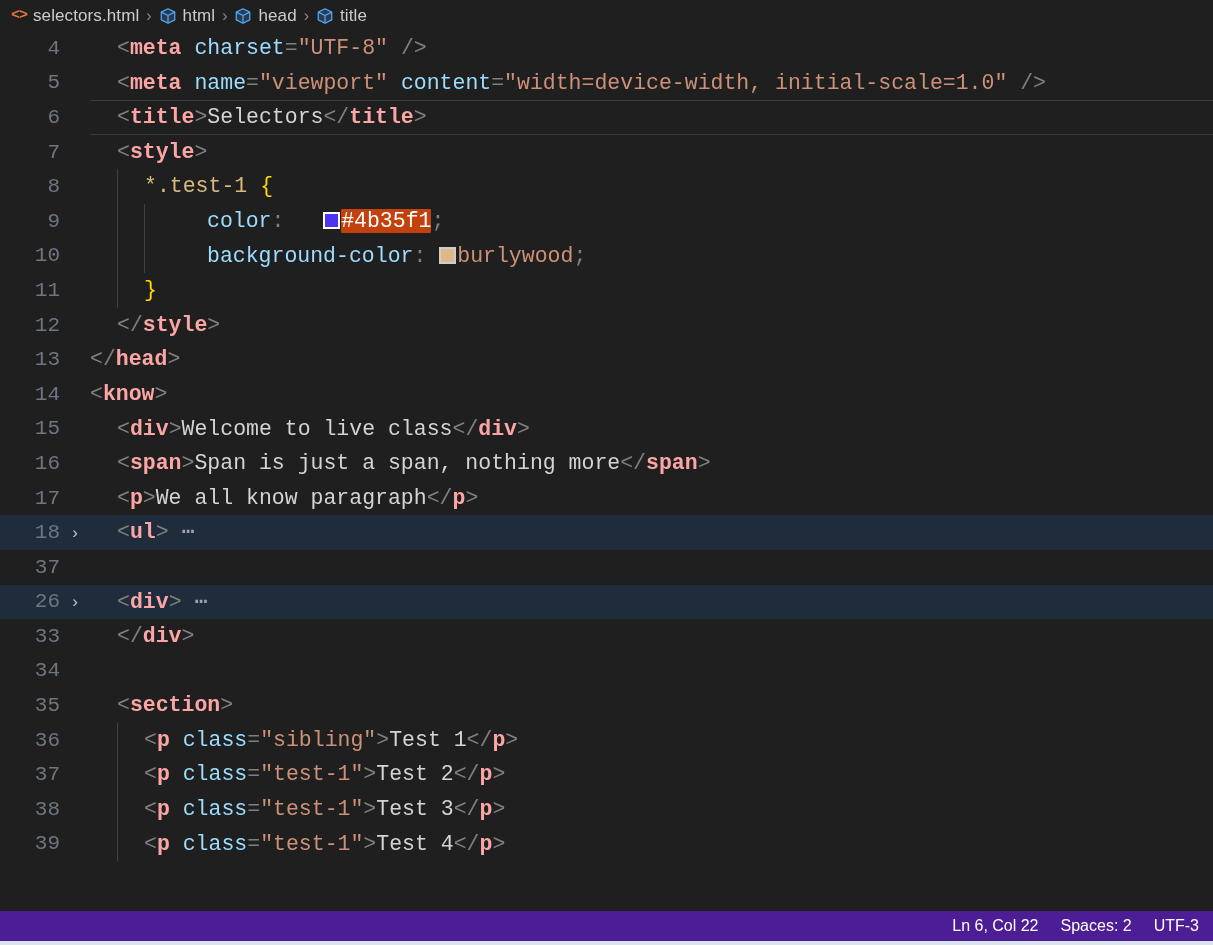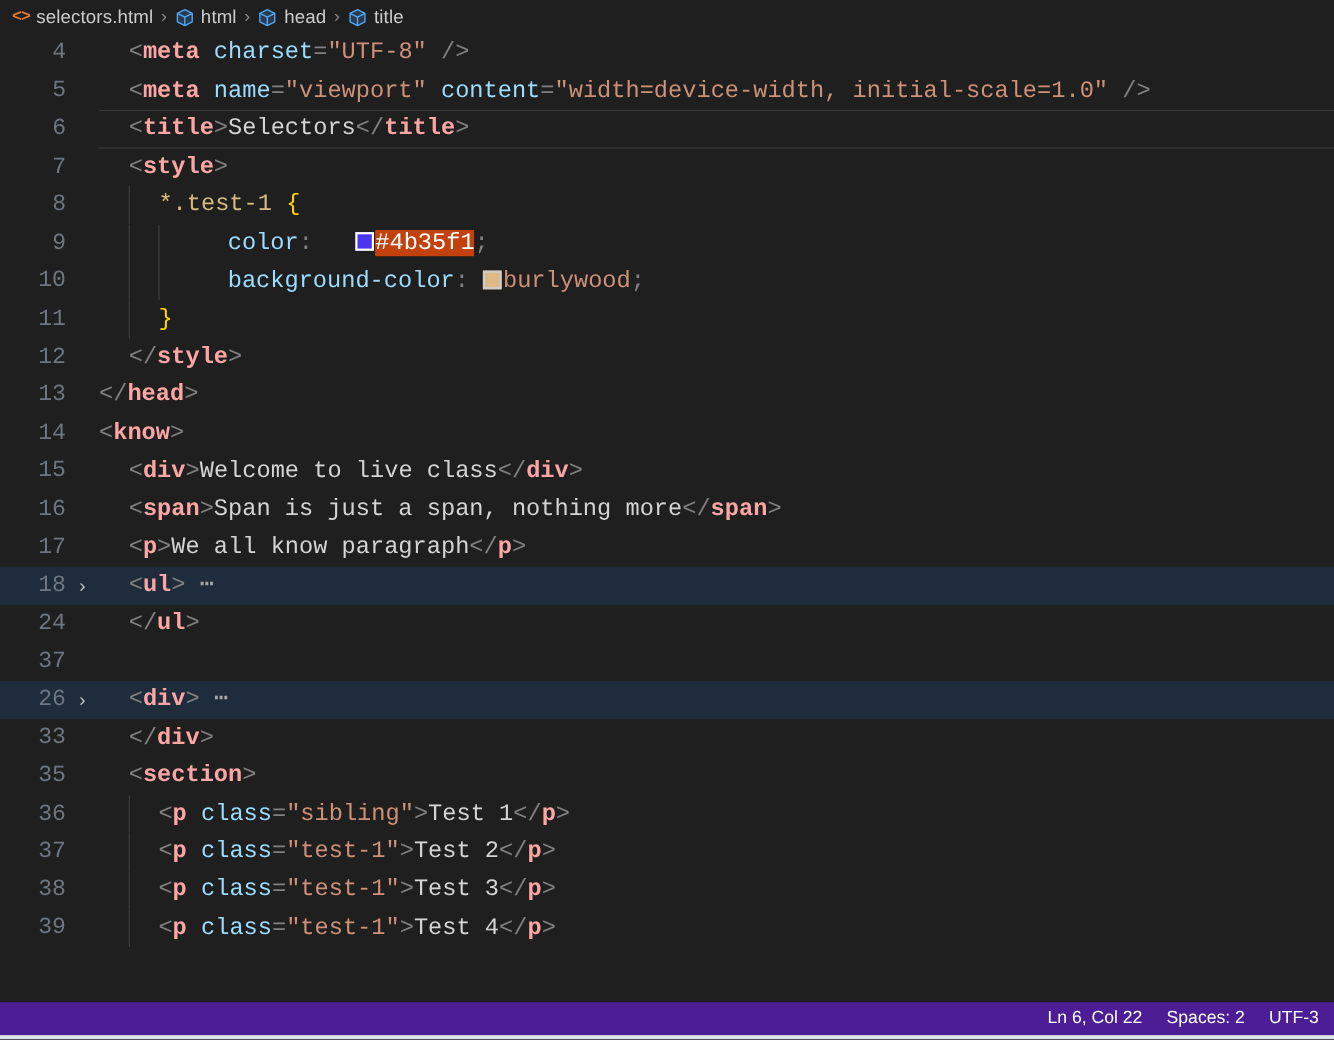--- a/index.html
+++ b/index.html
@@ -210,24 +210,24 @@
     <div class="code-row"><div class="ln">9</div><div class="fold"></div><div class="code"><div class="guides"><i style="left: 27px;"></i><i style="left: 54px;"></i></div><span style="padding-left: 81px; position: relative;"><span class="t-prop">color</span><span class="t-punct">:</span>   <span class="swatch" style="background:#4b35f1"></span><span class="hl-color">#4b35f1</span><span class="t-punct">;</span></span></div></div>
     <div class="code-row"><div class="ln">10</div><div class="fold"></div><div class="code"><div class="guides"><i style="left: 27px;"></i><i style="left: 54px;"></i></div><span style="padding-left: 81px; position: relative;"><span class="t-prop">background-color</span><span class="t-punct">:</span> <span class="swatch burly" style="background:#deb887"></span><span class="t-val">burlywood</span><span class="t-punct">;</span></span></div></div>
     <div class="code-row"><div class="ln">11</div><div class="fold"></div><div class="code"><div class="guides"><i style="left: 27px;"></i></div><span style="padding-left: 54px; position: relative;"><span class="t-brace">}</span></span></div></div>
     <div class="code-row"><div class="ln">12</div><div class="fold"></div><div class="code"><div class="guides"></div><span style="padding-left: 27px; position: relative;"><span class="t-punct">&lt;/</span><span class="t-tag">style</span><span class="t-punct">&gt;</span></span></div></div>
     <div class="code-row"><div class="ln">13</div><div class="fold"></div><div class="code"><div class="guides"></div><span style="padding-left: 0px; position: relative;"><span class="t-punct">&lt;/</span><span class="t-tag">head</span><span class="t-punct">&gt;</span></span></div></div>
     <div class="code-row"><div class="ln">14</div><div class="fold"></div><div class="code"><div class="guides"></div><span style="padding-left: 0px; position: relative;"><span class="t-punct">&lt;</span><span class="t-tag">know</span><span class="t-punct">&gt;</span></span></div></div>
     <div class="code-row"><div class="ln">15</div><div class="fold"></div><div class="code"><div class="guides"></div><span style="padding-left: 27px; position: relative;"><span class="t-punct">&lt;</span><span class="t-tag">div</span><span class="t-punct">&gt;</span><span class="t-text">Welcome to live class</span><span class="t-punct">&lt;/</span><span class="t-tag">div</span><span class="t-punct">&gt;</span></span></div></div>
     <div class="code-row"><div class="ln">16</div><div class="fold"></div><div class="code"><div class="guides"></div><span style="padding-left: 27px; position: relative;"><span class="t-punct">&lt;</span><span class="t-tag">span</span><span class="t-punct">&gt;</span><span class="t-text">Span is just a span, nothing more</span><span class="t-punct">&lt;/</span><span class="t-tag">span</span><span class="t-punct">&gt;</span></span></div></div>
     <div class="code-row"><div class="ln">17</div><div class="fold"></div><div class="code"><div class="guides"></div><span style="padding-left: 27px; position: relative;"><span class="t-punct">&lt;</span><span class="t-tag">p</span><span class="t-punct">&gt;</span><span class="t-text">We all know paragraph</span><span class="t-punct">&lt;/</span><span class="t-tag">p</span><span class="t-punct">&gt;</span></span></div></div>
     <div class="code-row folded"><div class="ln">18</div><div class="fold">›</div><div class="code"><div class="guides"></div><span style="padding-left: 27px; position: relative;"><span class="t-punct">&lt;</span><span class="t-tag">ul</span><span class="t-punct">&gt;</span> <span class="t-fold">⋯</span></span></div></div>
-    <div class="code-row"><div class="ln">24</div><div class="fold"></div><div class="code"><div class="guides"></div><span style="padding-left: 27px; position: relative;"><span class="t-punct">&lt;/</span><span class="t-tag">ul</span><span class="t-punct">&gt;</span></span></div></div>
     <div class="code-row"><div class="ln">37</div><div class="fold"></div><div class="code"><div class="guides"></div><span style="padding-left: 0px; position: relative;"></span></div></div>
     <div class="code-row folded"><div class="ln">26</div><div class="fold">›</div><div class="code"><div class="guides"></div><span style="padding-left: 27px; position: relative;"><span class="t-punct">&lt;</span><span class="t-tag">div</span><span class="t-punct">&gt;</span> <span class="t-fold">⋯</span></span></div></div>
     <div class="code-row"><div class="ln">33</div><div class="fold"></div><div class="code"><div class="guides"></div><span style="padding-left: 27px; position: relative;"><span class="t-punct">&lt;/</span><span class="t-tag">div</span><span class="t-punct">&gt;</span></span></div></div>
+    <div class="code-row"><div class="ln">34</div><div class="fold"></div><div class="code"><div class="guides"></div><span style="padding-left: 0px; position: relative;"></span></div></div>
     <div class="code-row"><div class="ln">35</div><div class="fold"></div><div class="code"><div class="guides"></div><span style="padding-left: 27px; position: relative;"><span class="t-punct">&lt;</span><span class="t-tag">section</span><span class="t-punct">&gt;</span></span></div></div>
     <div class="code-row"><div class="ln">36</div><div class="fold"></div><div class="code"><div class="guides"><i style="left: 27px;"></i></div><span style="padding-left: 54px; position: relative;"><span class="t-punct">&lt;</span><span class="t-tag">p</span> <span class="t-attr">class</span><span class="t-punct">=</span><span class="t-str">"sibling"</span><span class="t-punct">&gt;</span><span class="t-text">Test 1</span><span class="t-punct">&lt;/</span><span class="t-tag">p</span><span class="t-punct">&gt;</span></span></div></div>
     <div class="code-row"><div class="ln">37</div><div class="fold"></div><div class="code"><div class="guides"><i style="left: 27px;"></i></div><span style="padding-left: 54px; position: relative;"><span class="t-punct">&lt;</span><span class="t-tag">p</span> <span class="t-attr">class</span><span class="t-punct">=</span><span class="t-str">"test-1"</span><span class="t-punct">&gt;</span><span class="t-text">Test 2</span><span class="t-punct">&lt;/</span><span class="t-tag">p</span><span class="t-punct">&gt;</span></span></div></div>
     <div class="code-row"><div class="ln">38</div><div class="fold"></div><div class="code"><div class="guides"><i style="left: 27px;"></i></div><span style="padding-left: 54px; position: relative;"><span class="t-punct">&lt;</span><span class="t-tag">p</span> <span class="t-attr">class</span><span class="t-punct">=</span><span class="t-str">"test-1"</span><span class="t-punct">&gt;</span><span class="t-text">Test 3</span><span class="t-punct">&lt;/</span><span class="t-tag">p</span><span class="t-punct">&gt;</span></span></div></div>
     <div class="code-row"><div class="ln">39</div><div class="fold"></div><div class="code"><div class="guides"><i style="left: 27px;"></i></div><span style="padding-left: 54px; position: relative;"><span class="t-punct">&lt;</span><span class="t-tag">p</span> <span class="t-attr">class</span><span class="t-punct">=</span><span class="t-str">"test-1"</span><span class="t-punct">&gt;</span><span class="t-text">Test 4</span><span class="t-punct">&lt;/</span><span class="t-tag">p</span><span class="t-punct">&gt;</span></span></div></div>
   </div>
 
 <div id="status-bar">
   <span class="status-item">Ln 6, Col 22</span>
   <span class="status-item">Spaces: 2</span>

